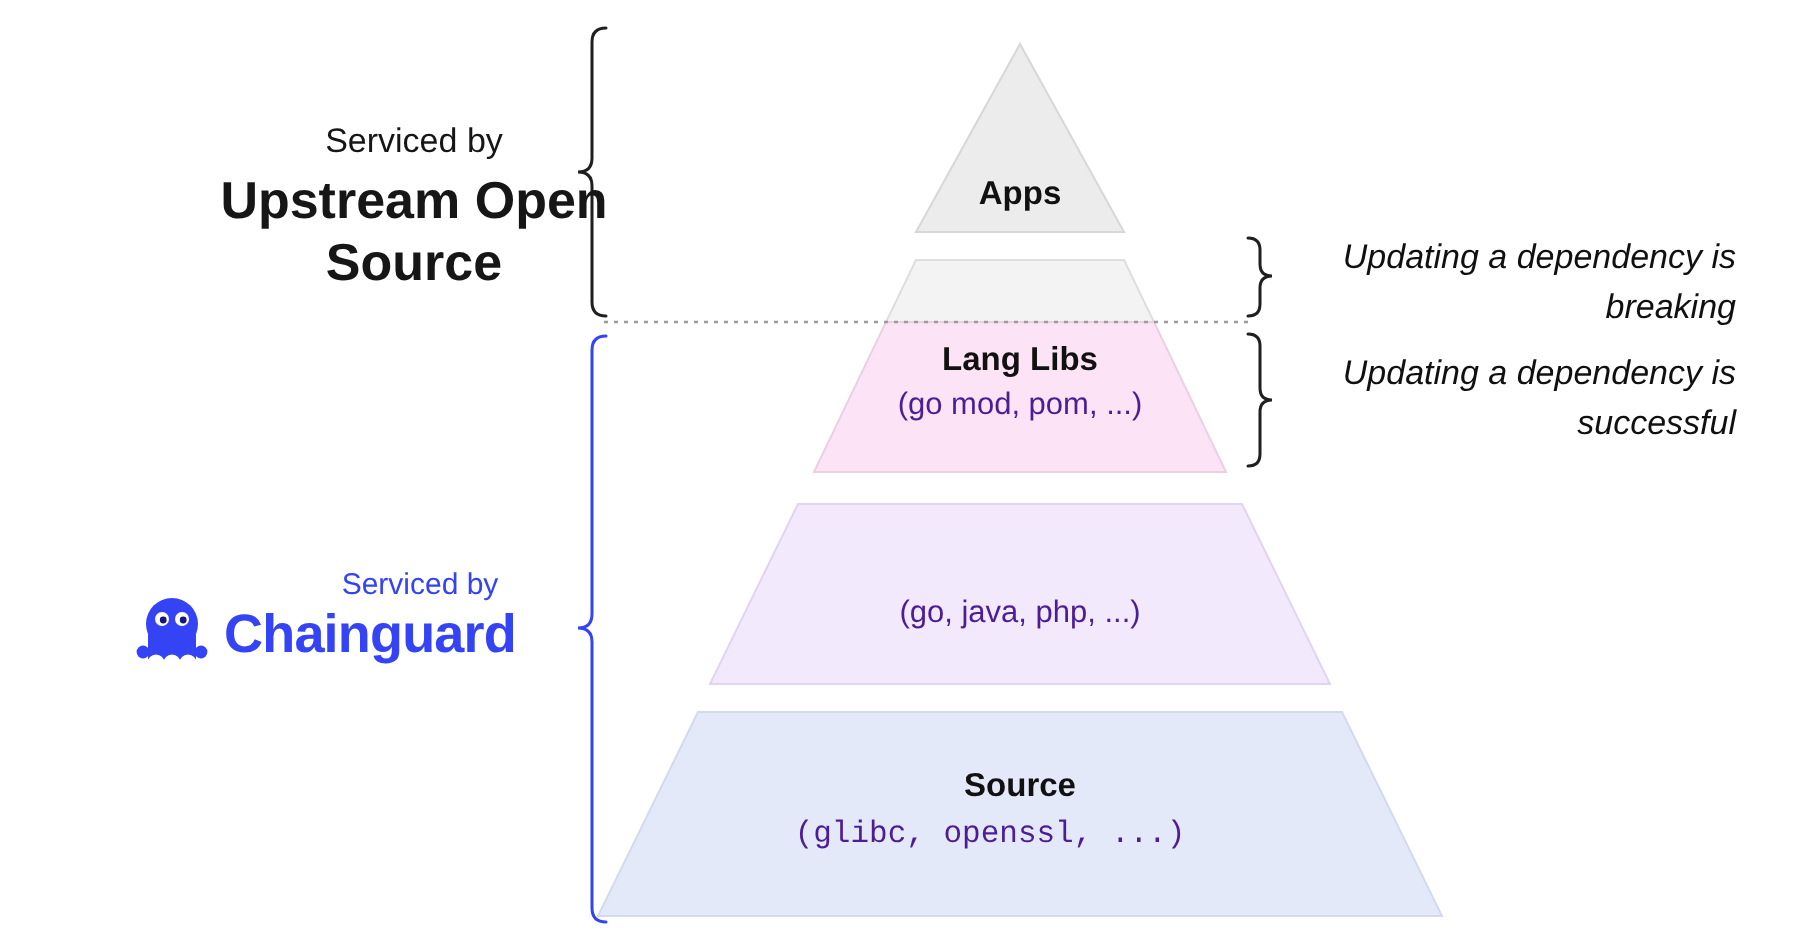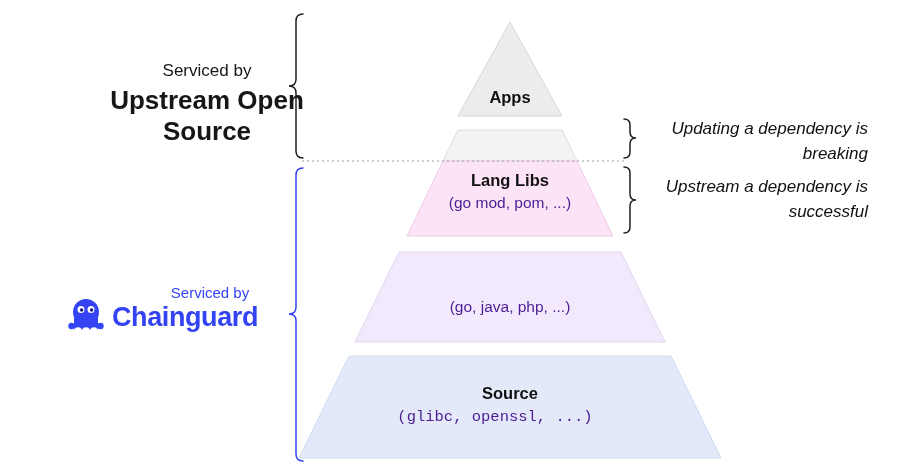--- a/index.html
+++ b/index.html
@@ -85,15 +85,15 @@
 
   <div class="txt layer-title ll-title">Lang Libs</div>
   <div class="txt layer-sub ll-sub">(go mod, pom, ...)</div>
 
   <div class="txt layer-sub tc-sub">(go, java, php, ...)</div>
 
   <div class="txt layer-title sys-title">Source</div>
   <div class="txt layer-sub sys-sub">(glibc, openssl, ...)</div>
 
   <div class="txt ann ann-breaking">Updating a dependency is breaking</div>
-  <div class="txt ann ann-success">Upstream a dependency is successful</div>
+  <div class="txt ann ann-success">Updating a dependency is successful</div>
 
 </div>
 
 </body></html>

